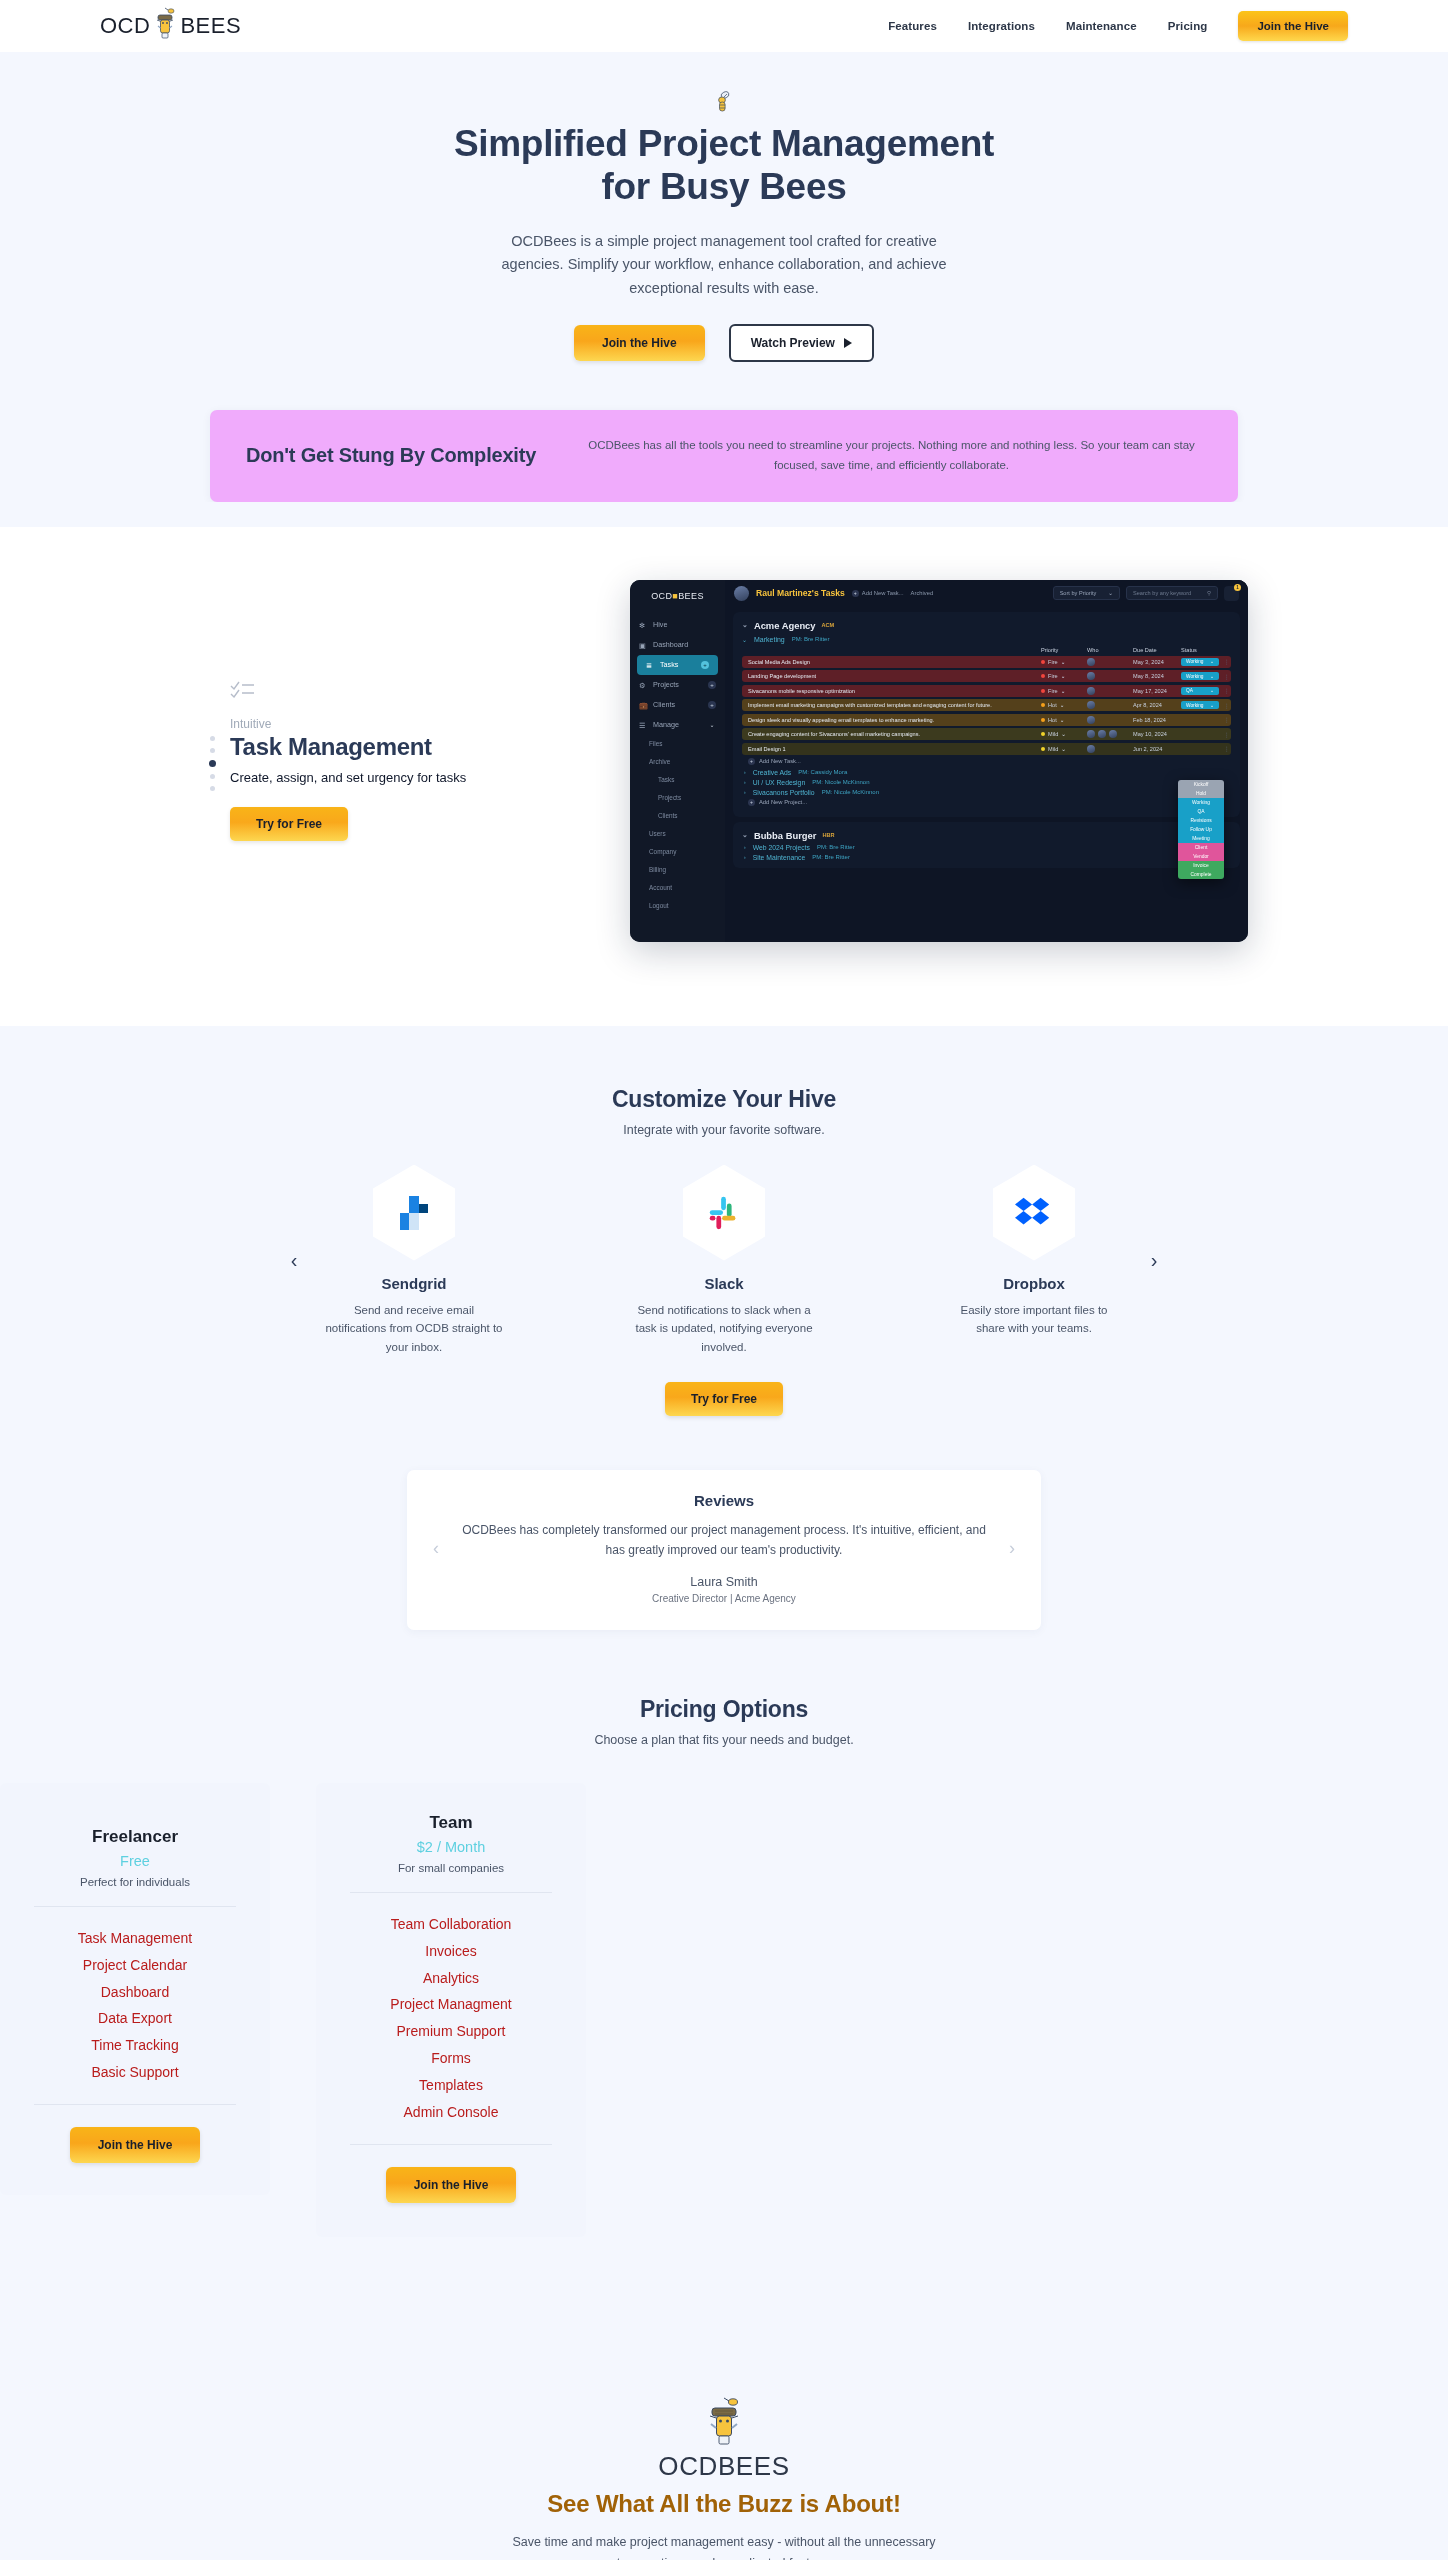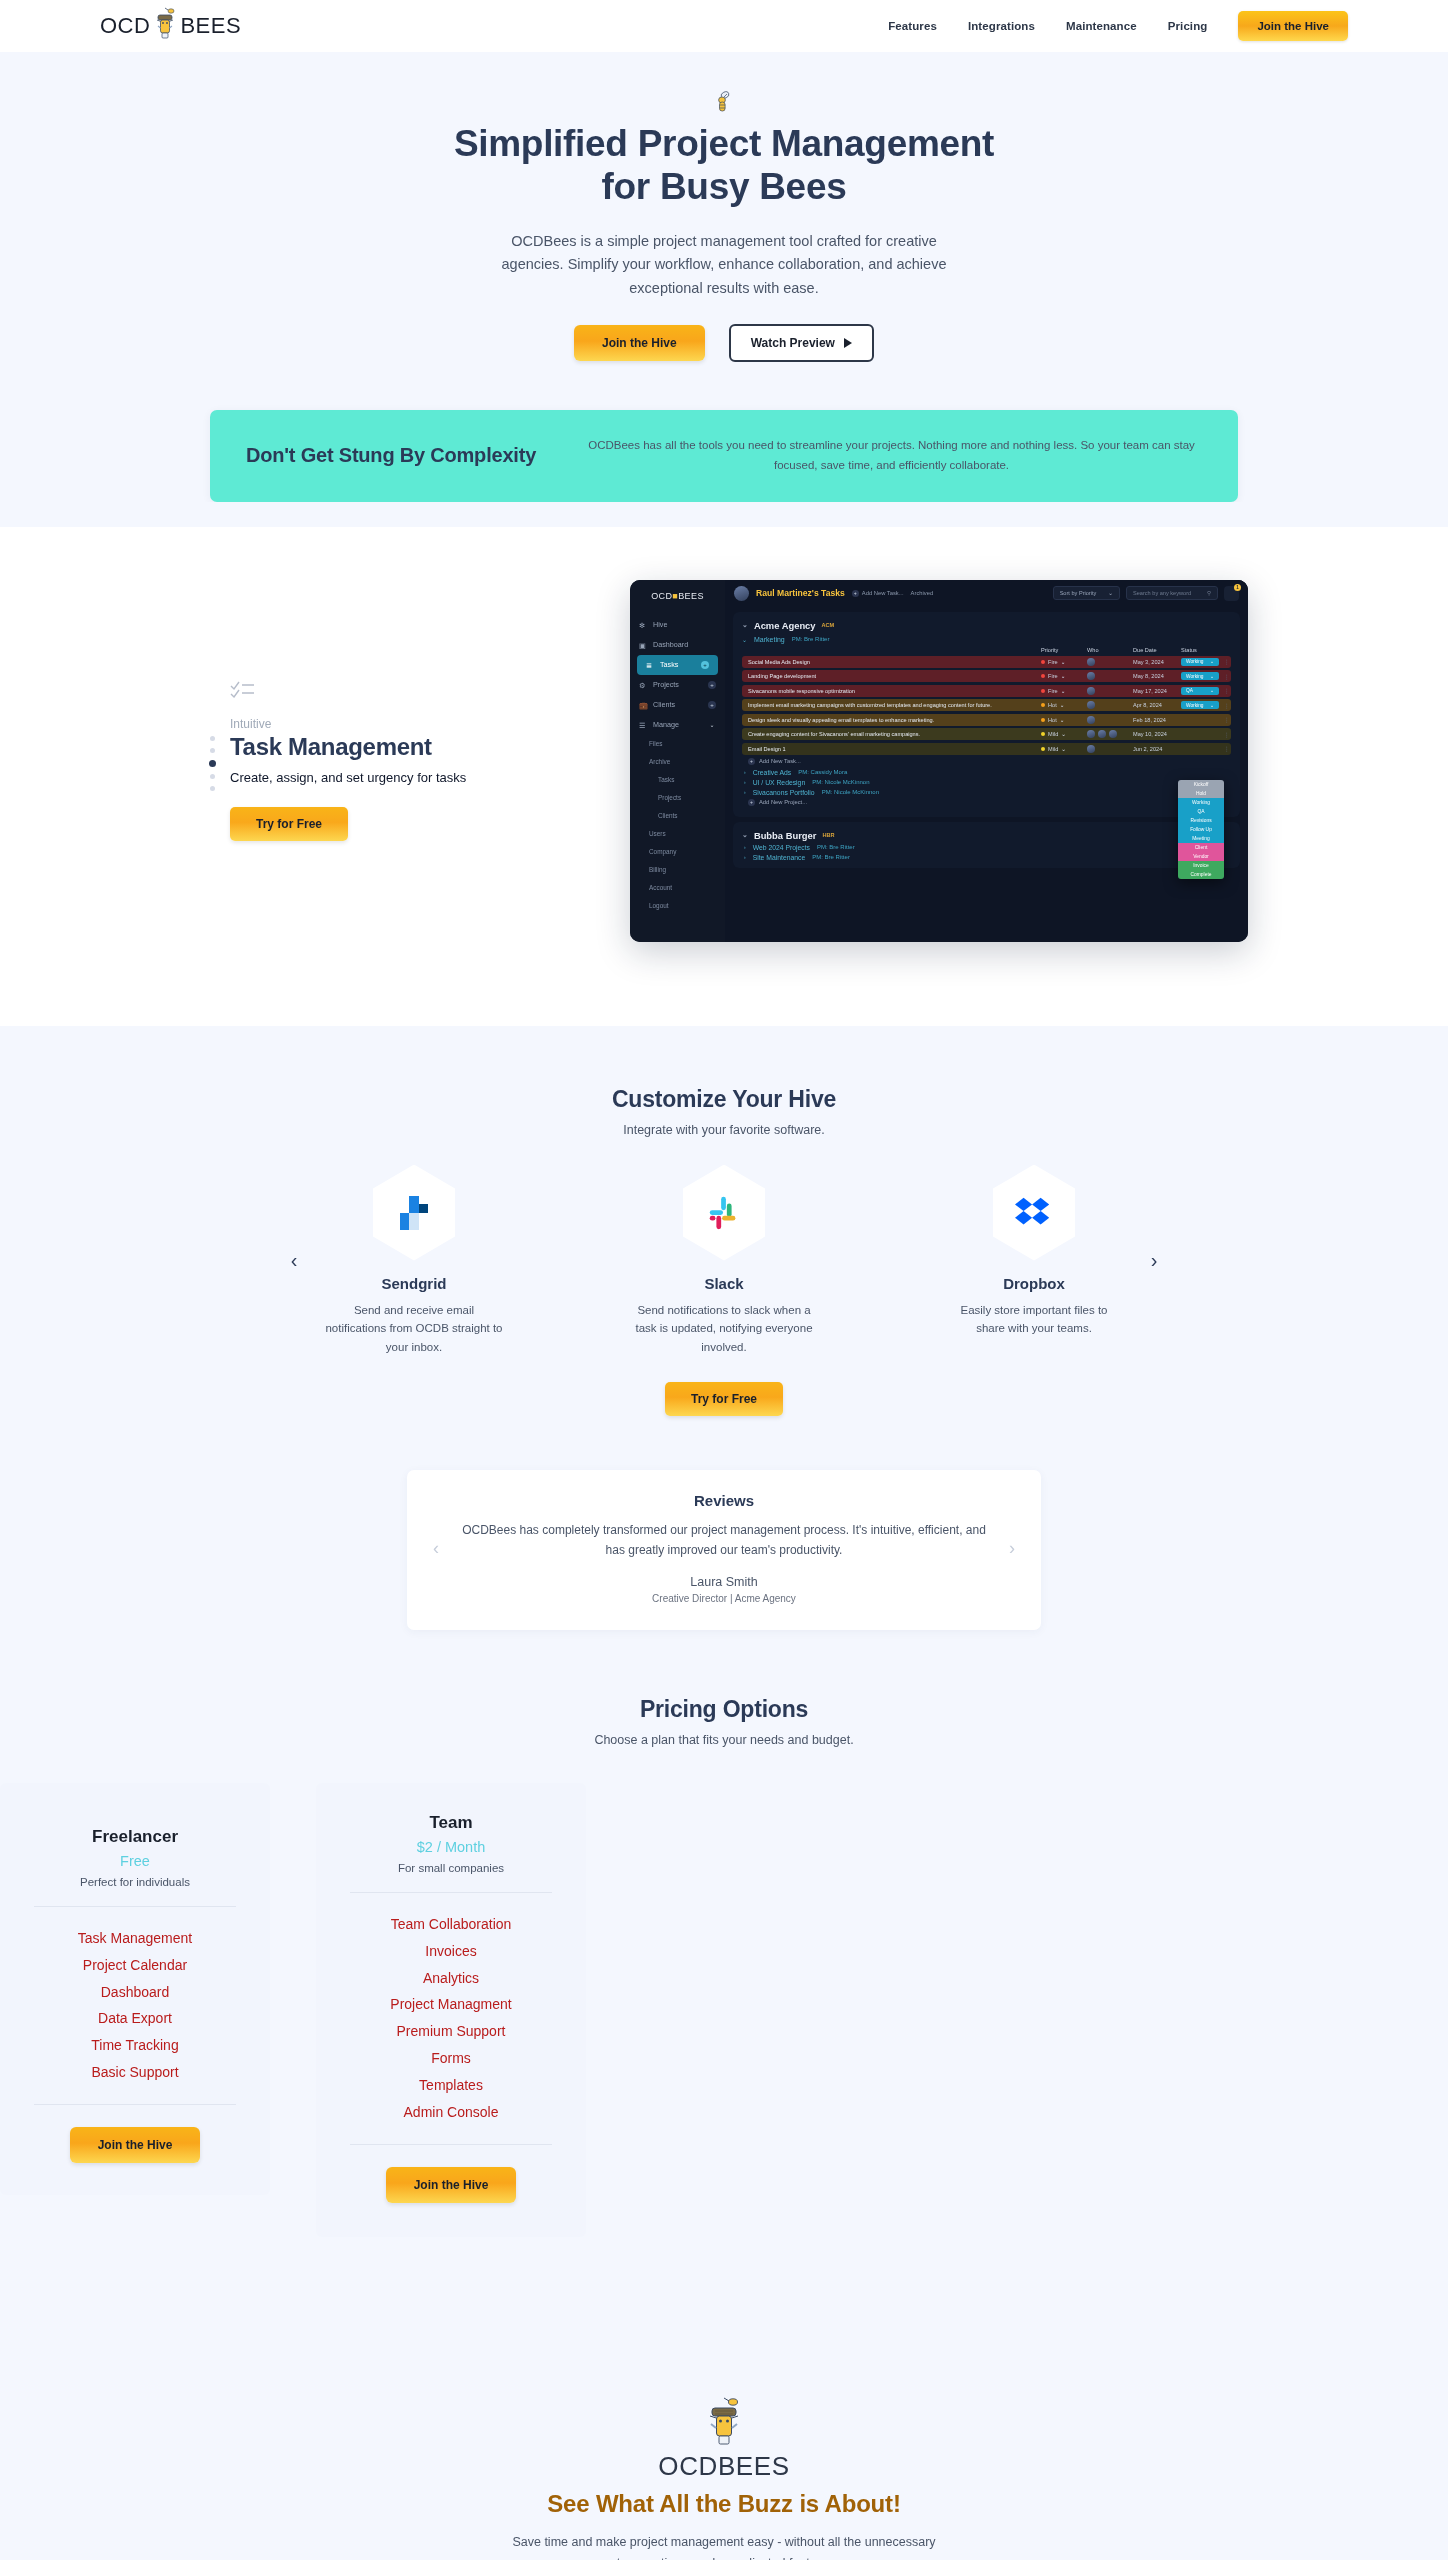--- a/index.html
+++ b/index.html
@@ -50,21 +50,21 @@
   .btn-outline {
     background: #fff; border: 2px solid #2d3748; border-radius: 6px; padding: 10px 20px;
     font-size: 12px; font-weight: 700; color: #1a202c; cursor: pointer;
     display: inline-flex; align-items: center; gap: 9px; font-family: "Liberation Sans", sans-serif;
   }
   .play-tri { width: 0; height: 0; border-left: 8px solid #1a202c; border-top: 5px solid transparent; border-bottom: 5px solid transparent; }
 
   
   .banner-wrap { padding: 48px 0 0; background: #f4f7fe; }
   .banner {
-    width: 1028px; margin: 0 auto; background: #5eead4; border-radius: 7px;
+    width: 1028px; margin: 0 auto; background: #f0abfc; border-radius: 7px;
     box-shadow: 0 2px 10px rgba(30,50,90,.06); padding: 26px 36px;
     display: flex; align-items: center; gap: 45px;
   }
   .banner-h { font-size: 20px; font-weight: 600; color: #2b3a57; white-space: nowrap; letter-spacing: -.2px; }
   .banner-p { font-size: 11.5px; line-height: 1.72; color: #4a5568; }
 
   .hero-fade { height: 52px; background: linear-gradient(180deg,#f4f7fe 0%, #f4f7fe 48%, #ffffff 48%, #ffffff 100%); }
 
   
   .feature { background: #ffffff; padding: 26px 0 84px; }

